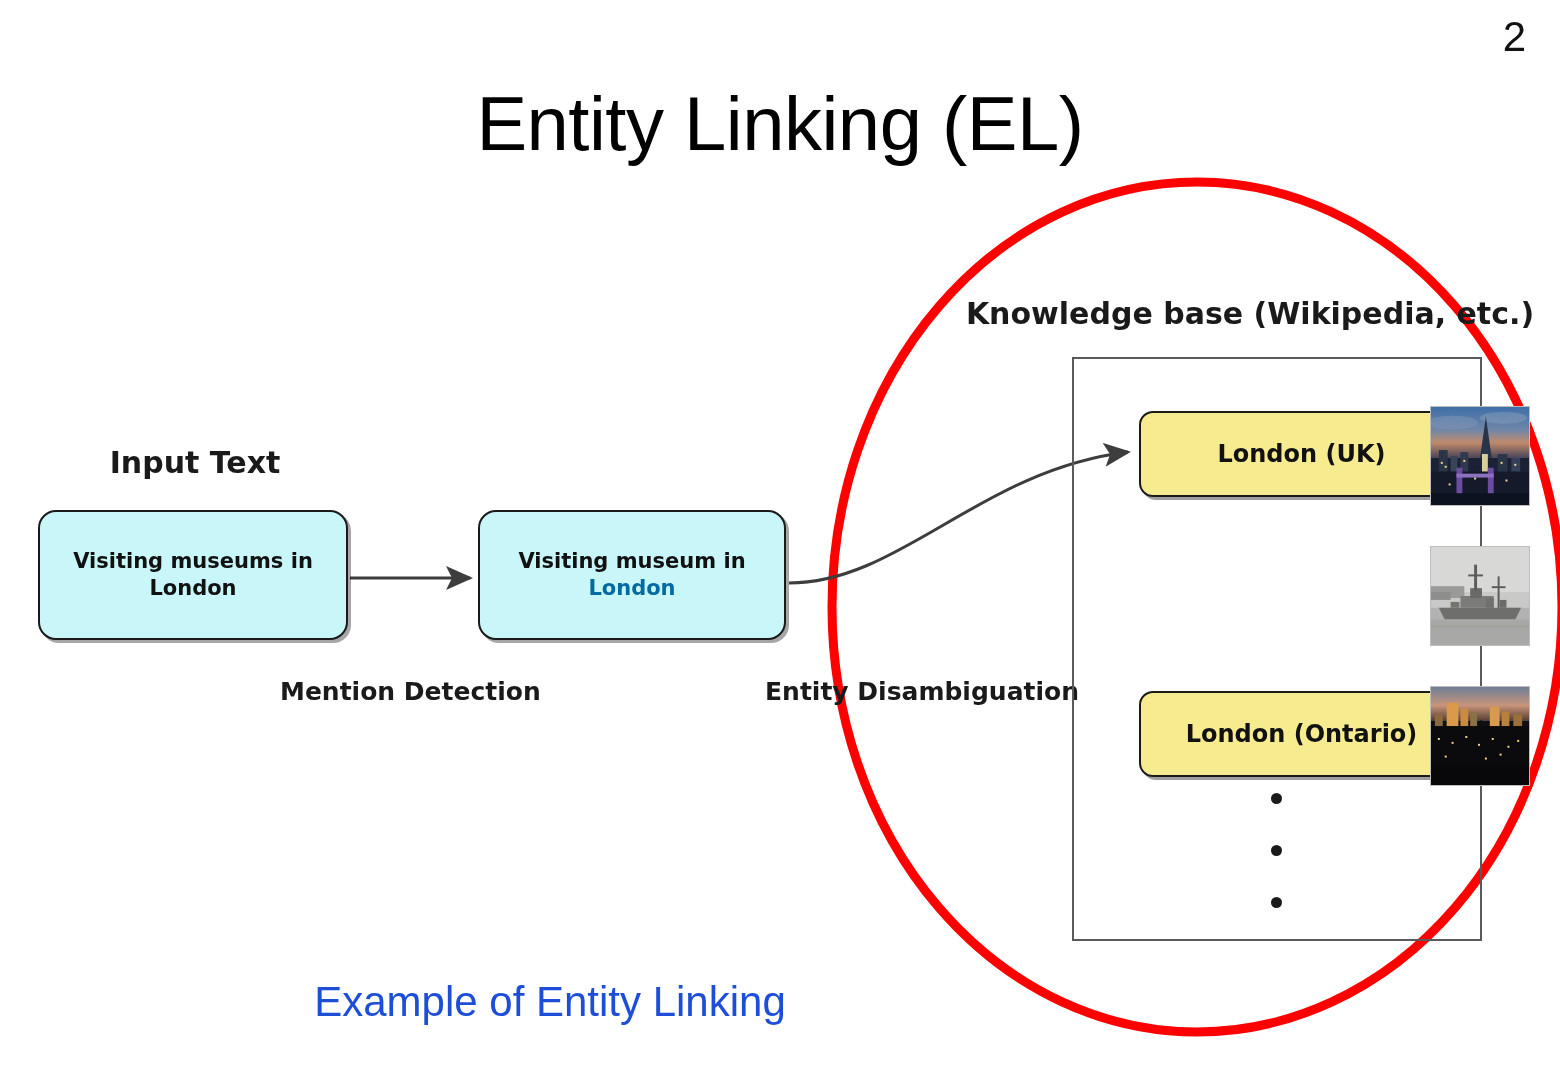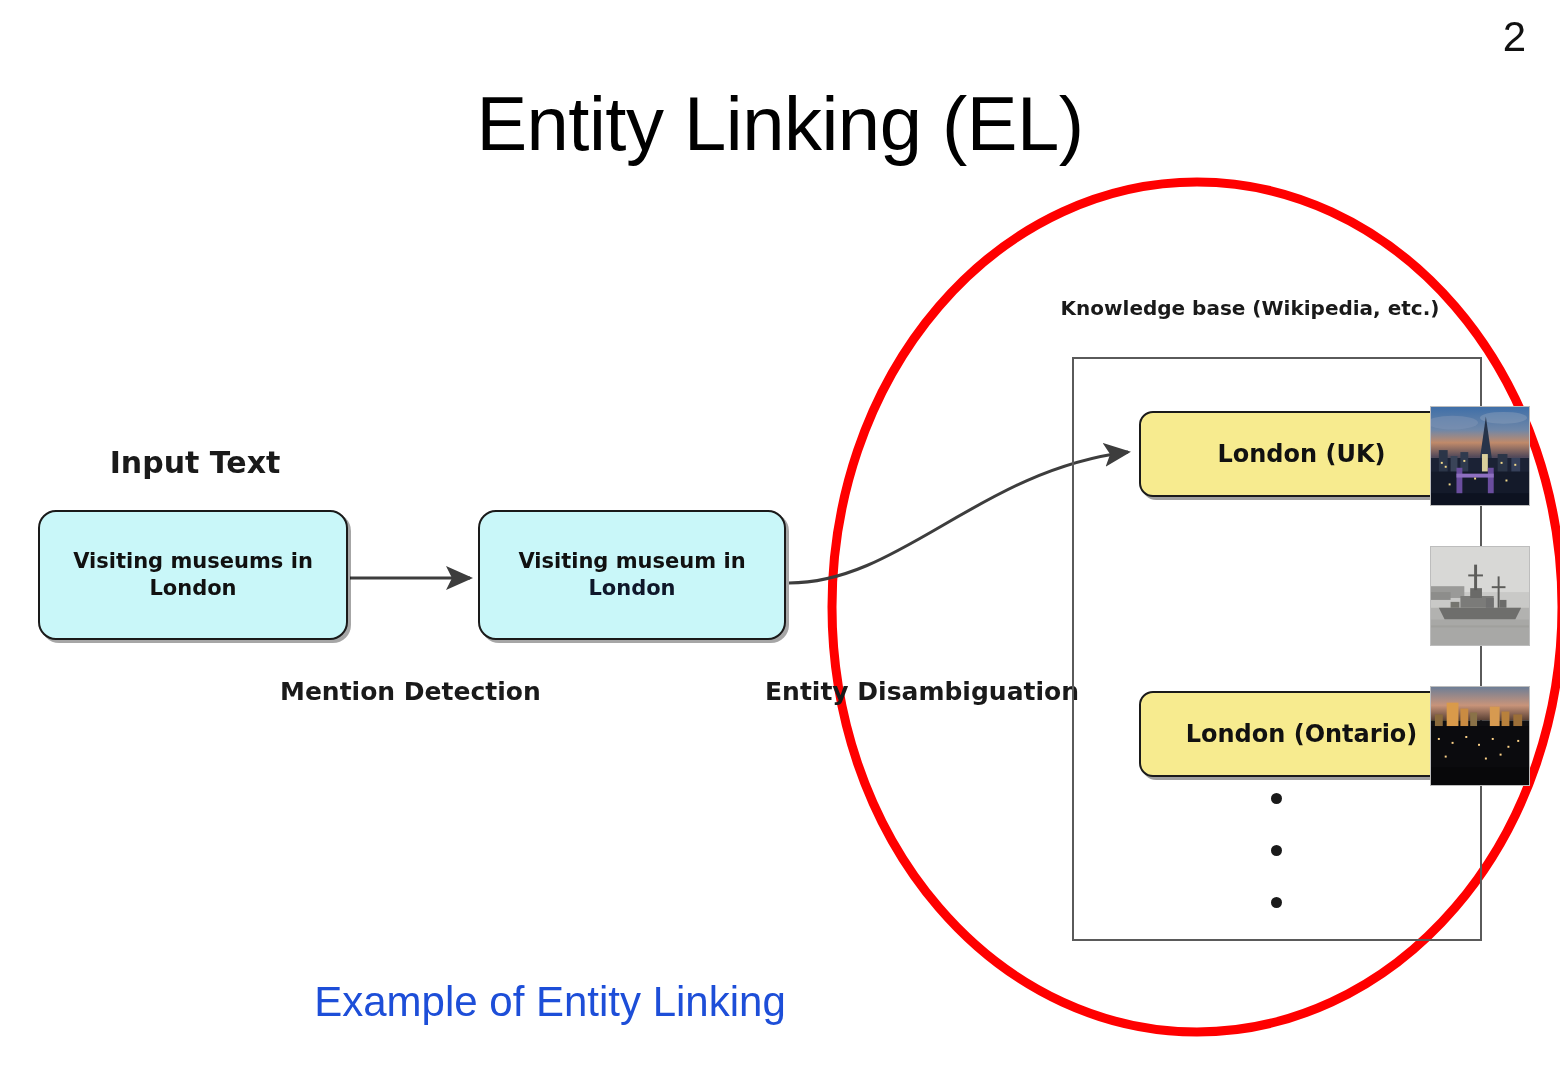--- a/index.html
+++ b/index.html
@@ -69,21 +69,21 @@
     top: 445px;
     width: 310px;
     text-align: center;
     font-size: 30px;
   }
   .lbl-kb {
     left: 940px;
     top: 296px;
     width: 620px;
     text-align: center;
-    font-size: 20px;
+    font-size: 30px;
   }
   .lbl-mention {
     left: 280px;
     top: 677px;
     font-size: 25px;
   }
   .lbl-disambig {
     left: 765px;
     top: 677px;
     font-size: 25px;
@@ -114,21 +114,21 @@
     width: 310px;
     height: 130px;
   }
   #box-mention {
     left: 478px;
     top: 510px;
     width: 308px;
     height: 130px;
   }
   .mention-highlight {
-    color: #0f172a;
+    color: #0369a1;
   }
 
   
   #kb-frame {
     position: absolute;
     left: 1072px;
     top: 357px;
     width: 410px;
     height: 584px;
     border: 2px solid #5a5a5a;

